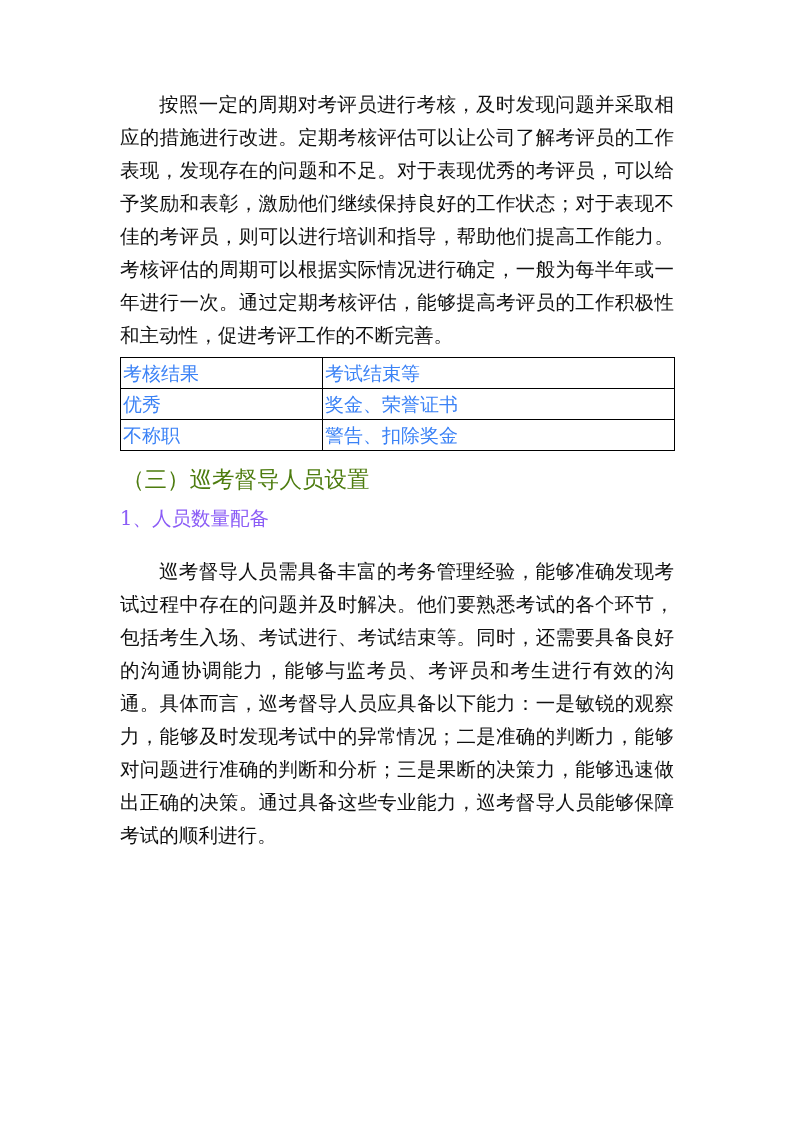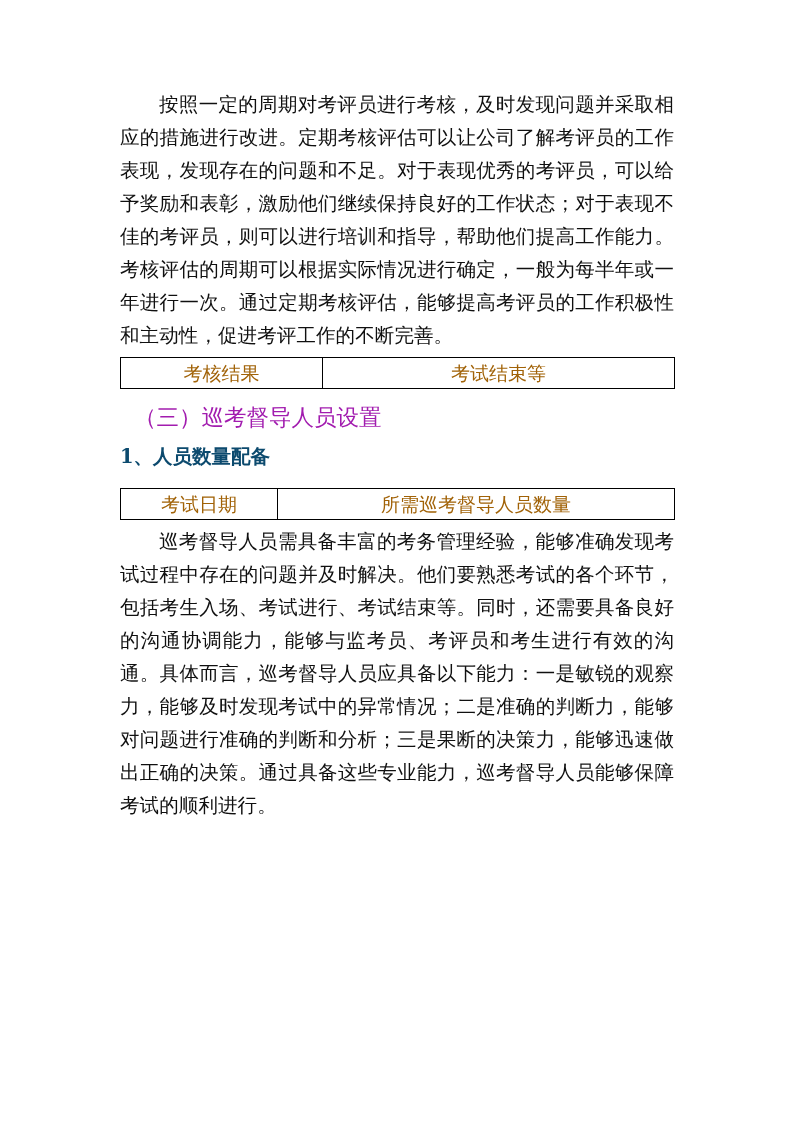--- a/index.html
+++ b/index.html
@@ -27,50 +27,49 @@
     margin: 0;
     font-size: 19.5px;
     line-height: 33px;
     text-align: justify;
     text-justify: inter-ideograph;
     text-indent: 2em;
     letter-spacing: 0.1px;
     color: #101010;
   }
   h2.section-heading {
-    margin: 11px 0 6px 14px;
+    margin: 11px 0 6px 2px;
     font-size: 22.5px;
     line-height: 34px;
     font-weight: normal;
     text-indent: 0;
-    color: #a21caf;
+    color: #4d7c0f;
   }
   h3.sub-heading {
     margin: 2px 0 15px 0;
     font-size: 19.5px;
     line-height: 33px;
-    font-weight: bold;
+    font-weight: normal;
     text-indent: 0;
-    color: #0c4a6e;
+    color: #8b5cf6;
   }
   table.doc-table {
     border-collapse: collapse;
     width: 554px;
     margin: 5px 0 5px 0;
     table-layout: fixed;
   }
   table.doc-table td {
     border: 1.4px solid #000000;
     height: 30px;
     padding: 0 2px;
-    text-align: center;
     vertical-align: middle;
     font-size: 19px;
     line-height: 29px;
-    color: #a16207;
+    color: #3b82f6;
     font-family: "DejaVu Serif", "Liberation Serif", serif;
   }
   .t1-col1 { width: 202px; }
   .t1-col2 { width: 352px; }
   .t2-col1 { width: 157px; }
   .t2-col2 { width: 397px; }
 </style>
 </head>
 <body>
 
@@ -83,37 +82,41 @@
     <table class="doc-table">
       <colgroup>
         <col class="t1-col1">
         <col class="t1-col2">
       </colgroup>
       <tbody>
         <tr>
           <td>考核结果</td>
           <td>考试结束等</td>
         </tr>
+        <tr>
+          <td>优秀</td>
+          <td>奖金、荣誉证书</td>
+        </tr>
+        <tr>
+          <td>不称职</td>
+          <td>警告、扣除奖金</td>
+        </tr>
       </tbody>
     </table>
 
     <h2 class="section-heading">（三）巡考督导人员设置</h2>
 
     <h3 class="sub-heading">1、人员数量配备</h3>
 
 
     <table class="doc-table">
       <colgroup>
         <col class="t2-col1">
         <col class="t2-col2">
       </colgroup>
       <tbody>
-        <tr>
-          <td>考试日期</td>
-          <td>所需巡考督导人员数量</td>
-        </tr>
       </tbody>
     </table>
 
     <p class="body-para">巡考督导人员需具备丰富的考务管理经验，能够准确发现考试过程中存在的问题并及时解决。他们要熟悉考试的各个环节，包括考生入场、考试进行、考试结束等。同时，还需要具备良好的沟通协调能力，能够与监考员、考评员和考生进行有效的沟通。具体而言，巡考督导人员应具备以下能力：一是敏锐的观察力，能够及时发现考试中的异常情况；二是准确的判断力，能够对问题进行准确的判断和分析；三是果断的决策力，能够迅速做出正确的决策。通过具备这些专业能力，巡考督导人员能够保障考试的顺利进行。</p>
 
   </div>
 </div>
 
 </body></html>

